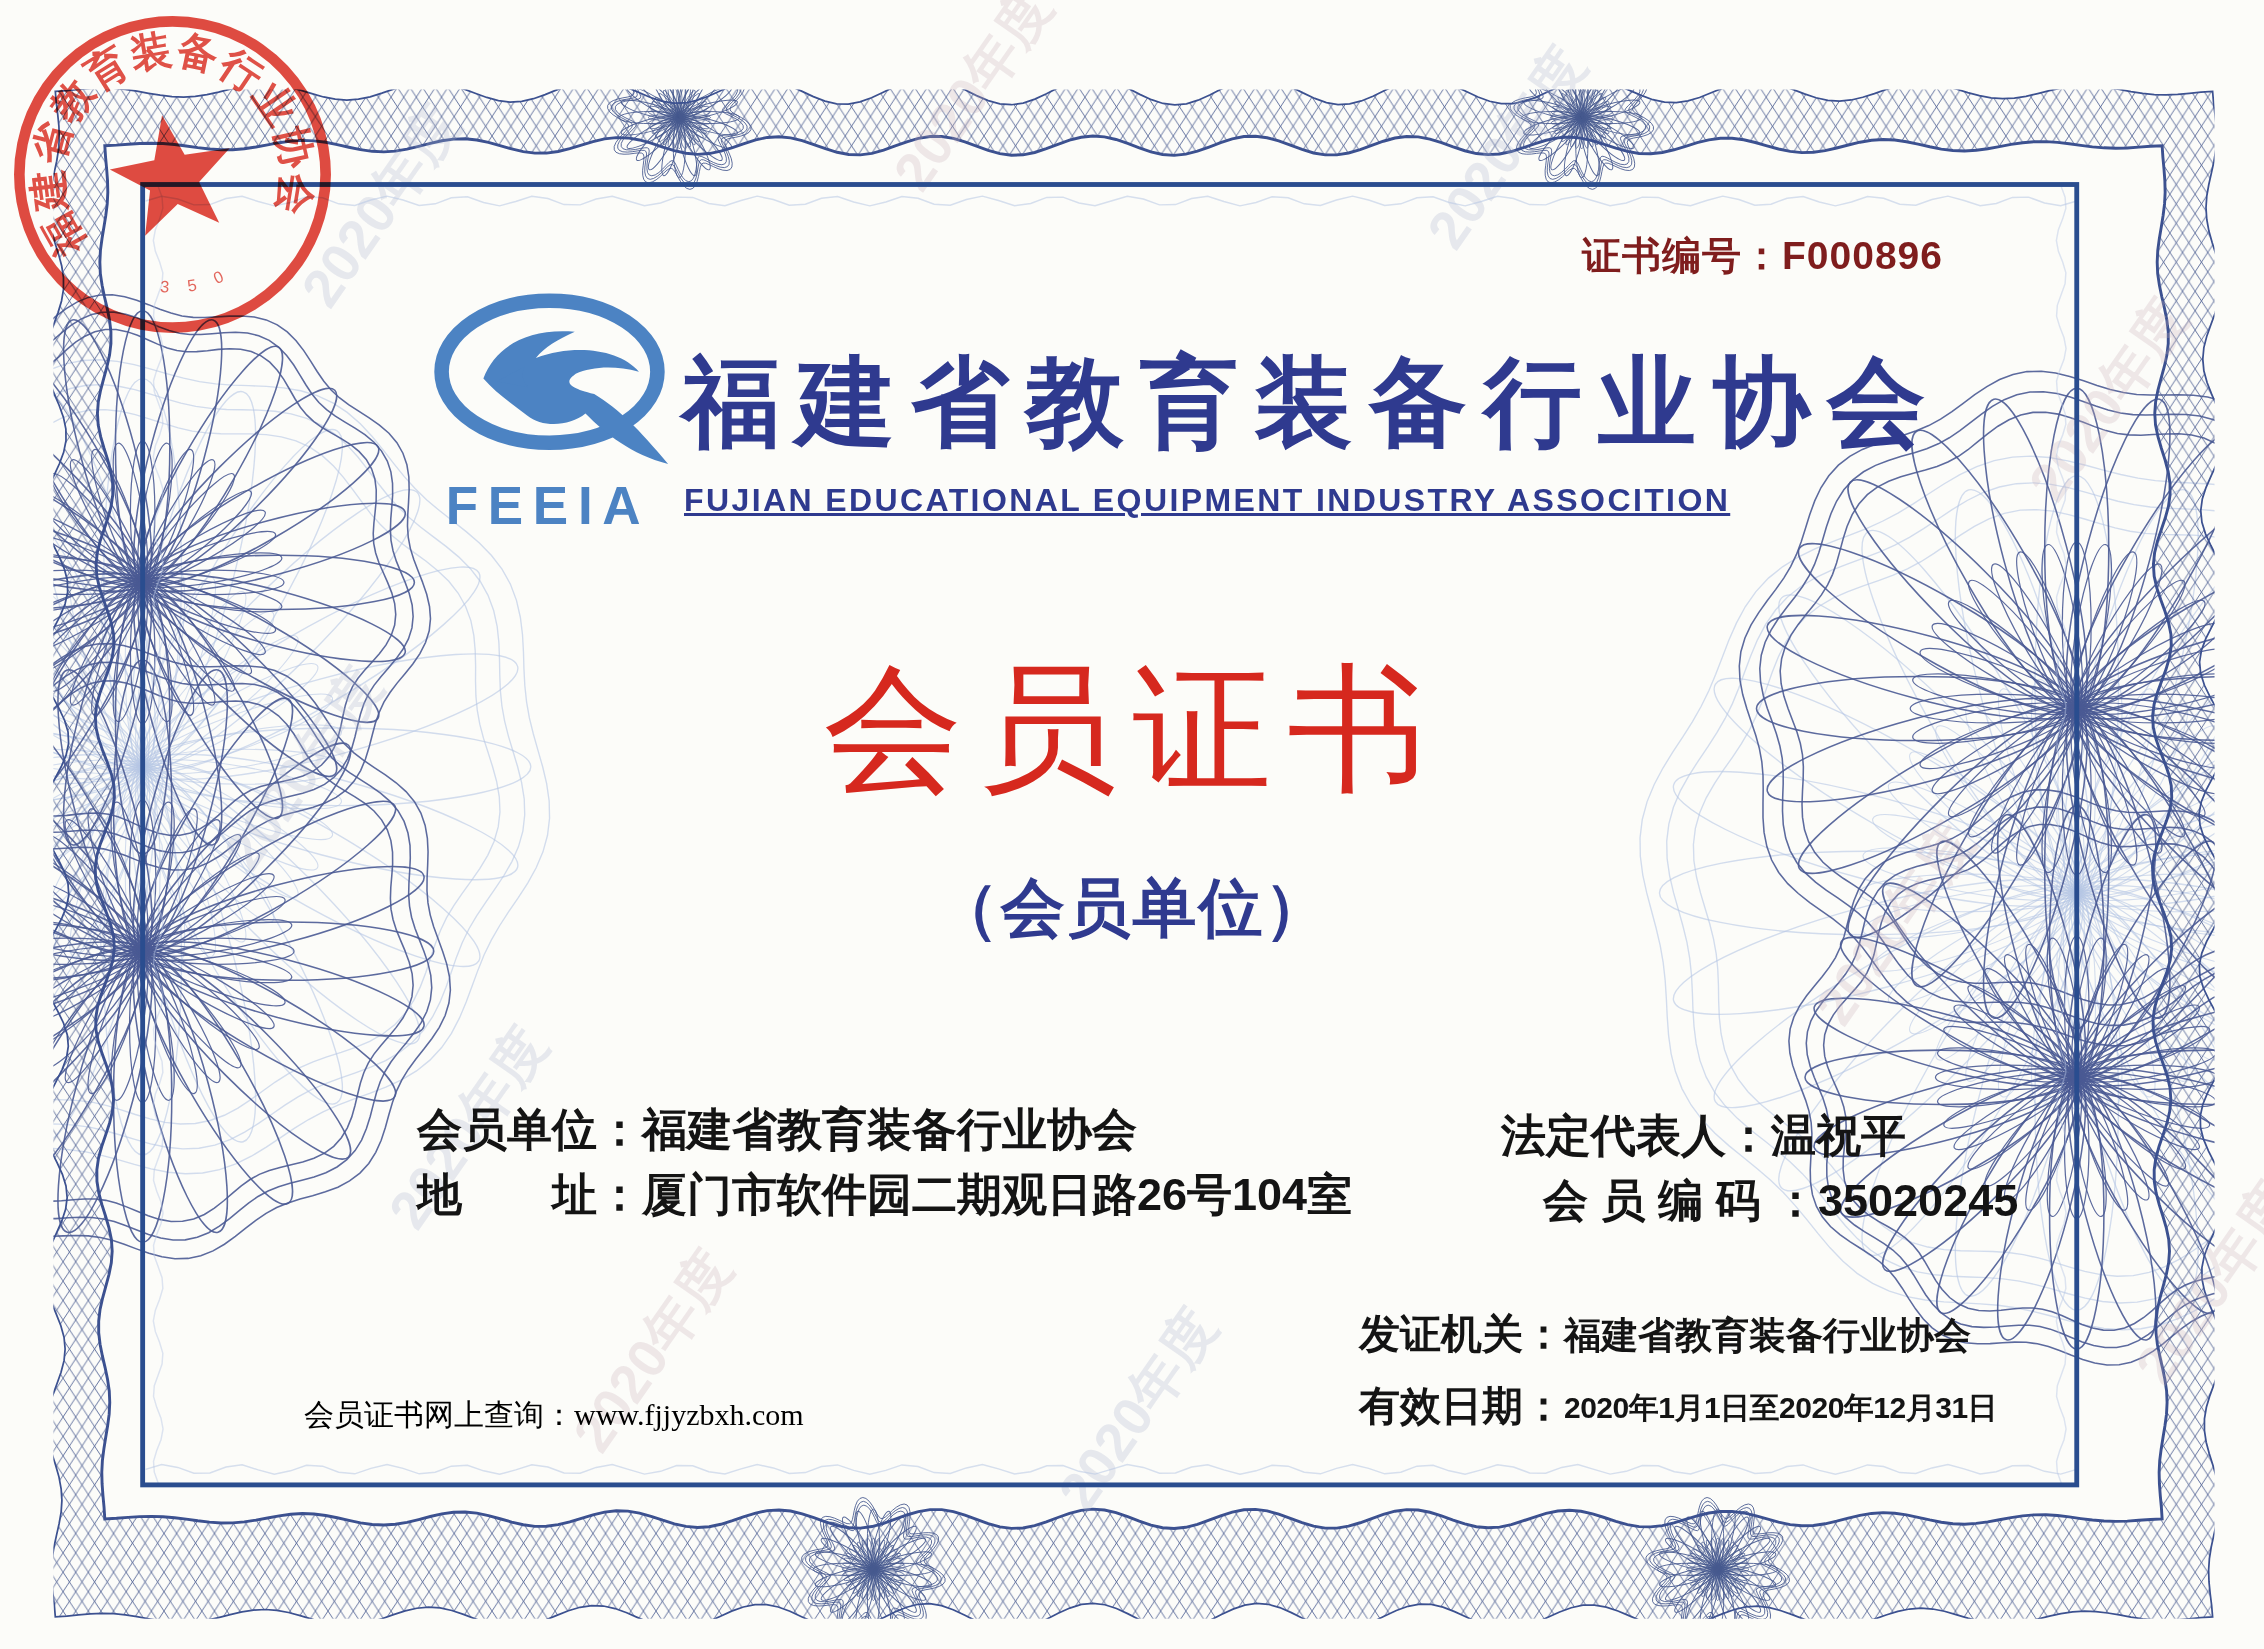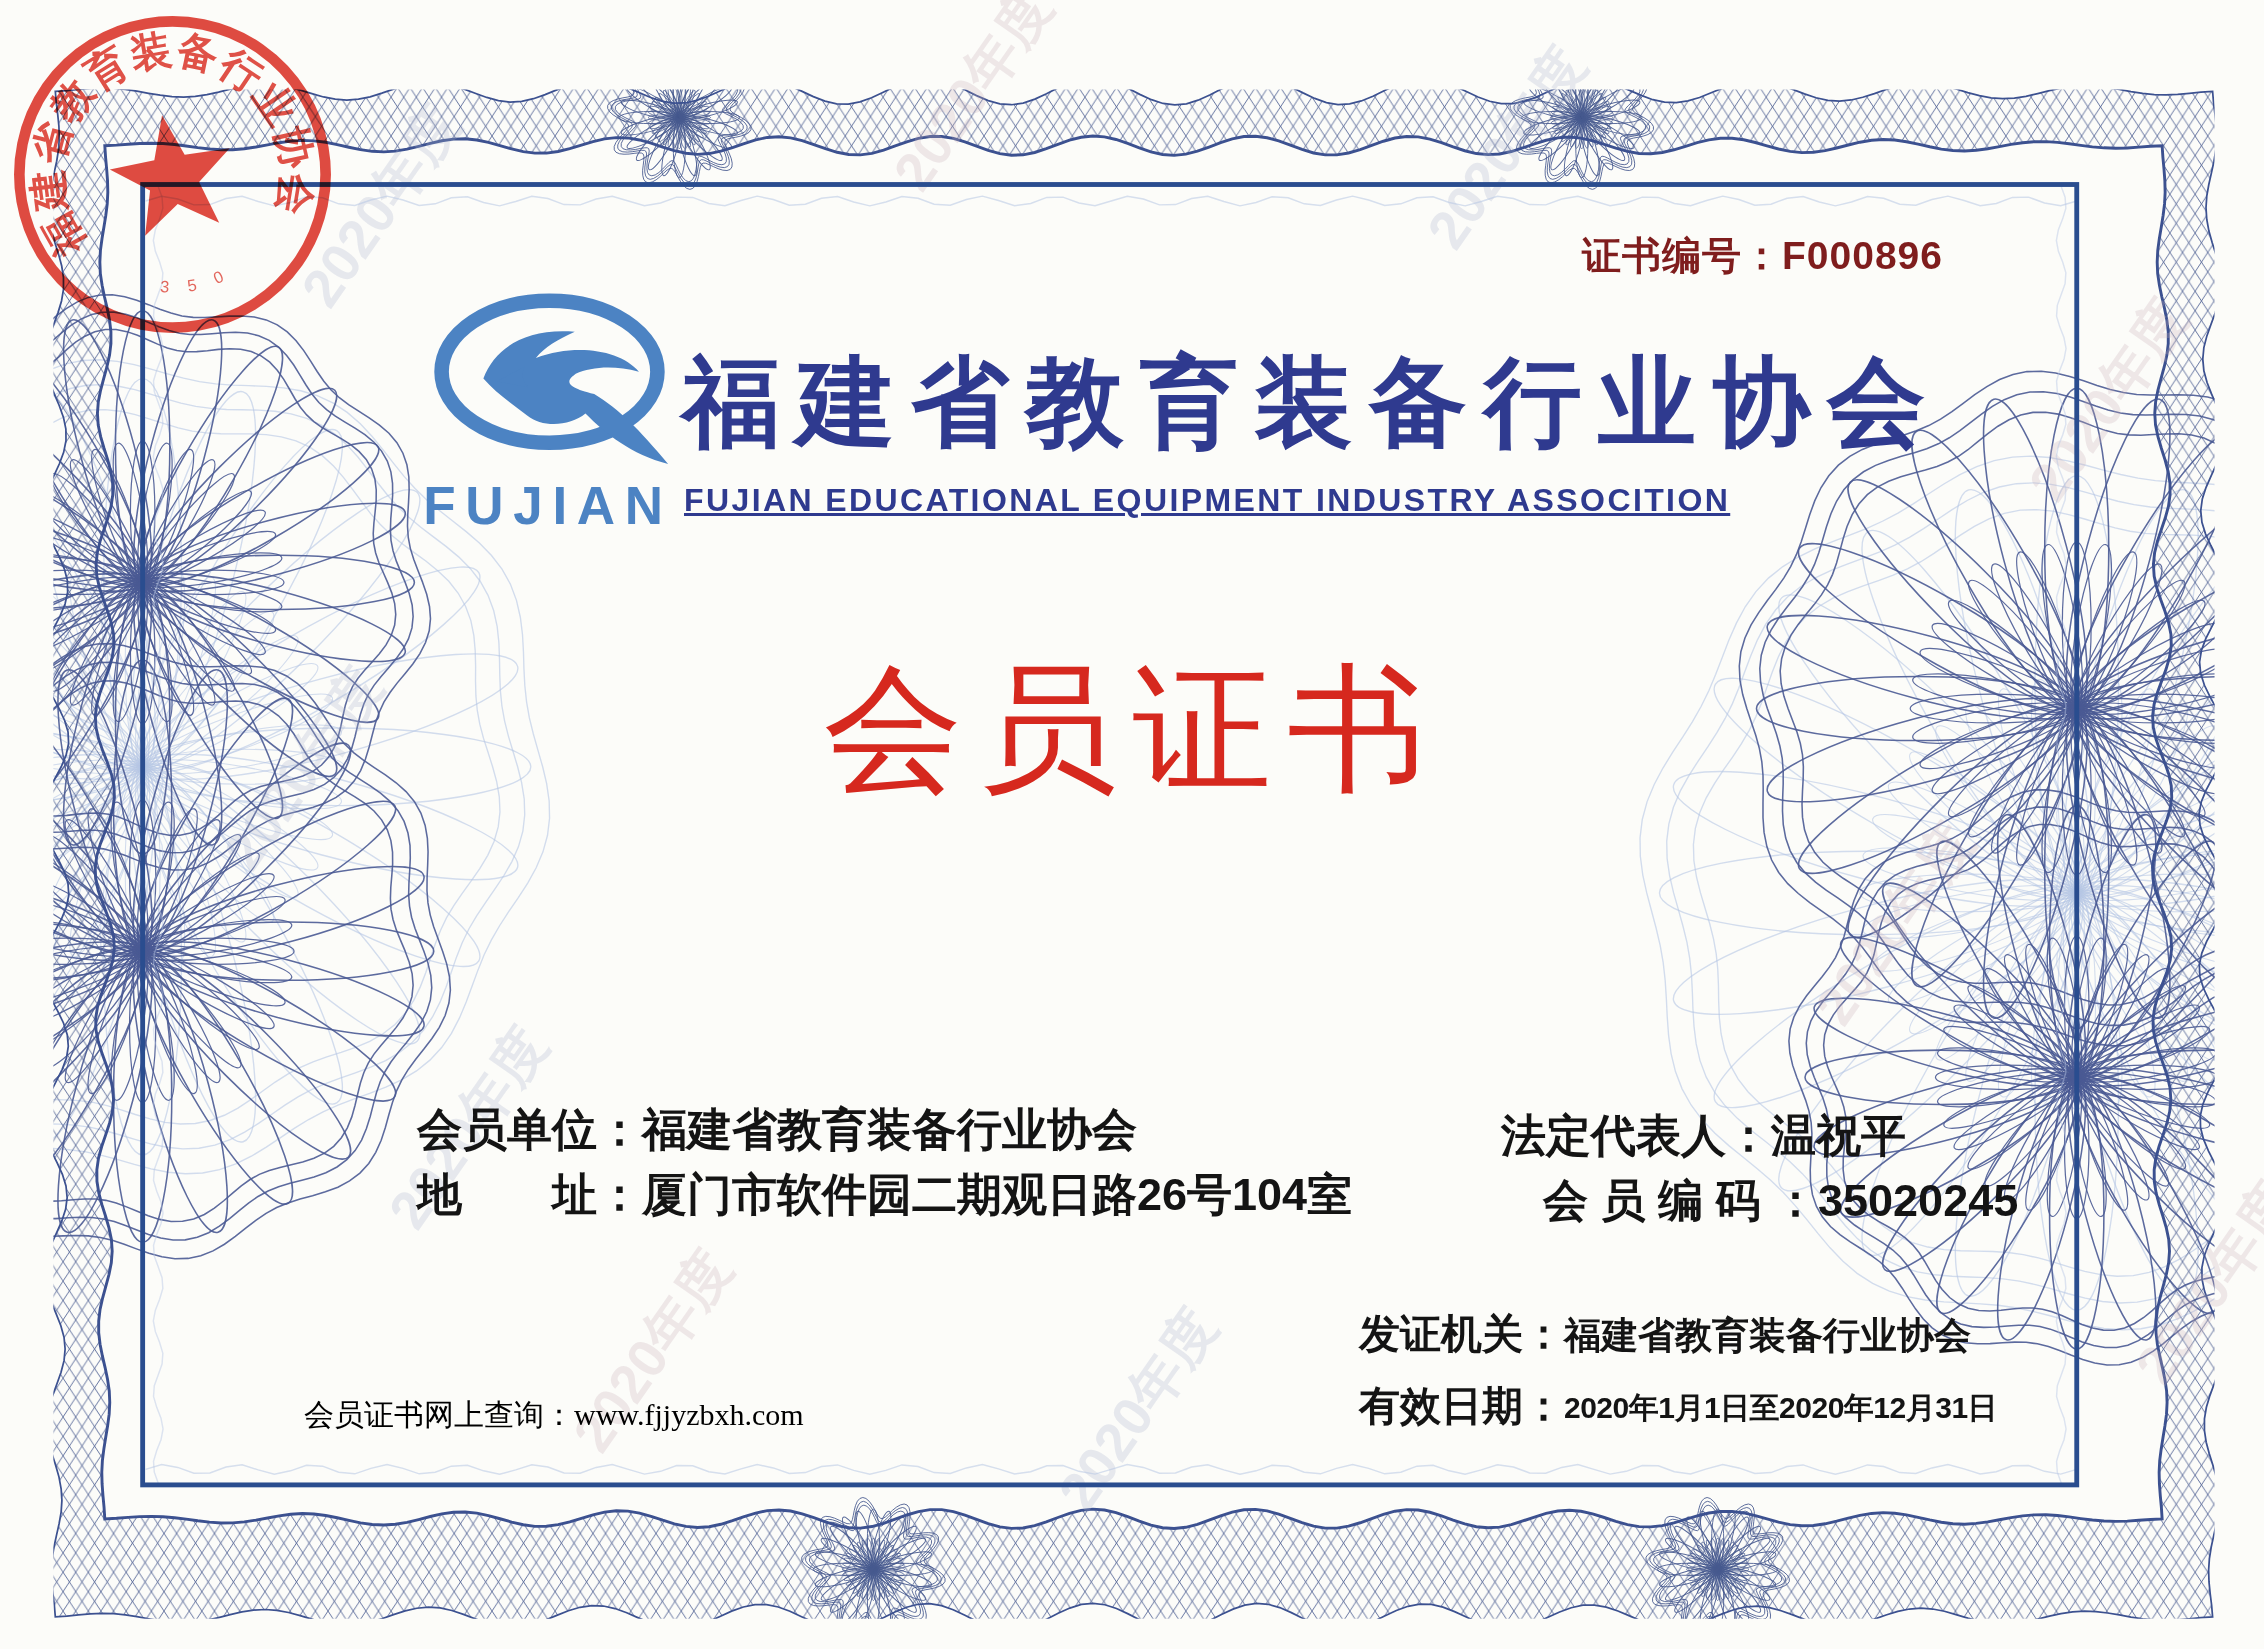--- a/index.html
+++ b/index.html
@@ -701,26 +701,27 @@
   <div class="abs cert-no">证书编号：F000896</div>
 
   <svg class="abs logo-svg" viewBox="0 0 252 185">
     <ellipse cx="126" cy="85" rx="111" ry="73" fill="none" stroke="#4c83c3" stroke-width="15"></ellipse>
     <path fill="#4c83c3" d="M58,92 C70,60 102,40 152,44 C134,52 121,60 112,71
       C152,56 198,62 218,85 C192,78 169,80 153,87 C145,93 138,100 172,108
       C198,124 218,144 248,180 C210,170 184,149 163,128 C147,141 119,143 103,130
       C87,118 70,106 58,92 Z"></path>
     <path fill="#4c83c3" d="M100,80 L72,95 L104,101 C98,94 97,87 100,80 Z"></path>
   </svg>
-  <div class="abs logo-acr">FUJIAN</div>
+  <div class="abs logo-acr">FEEIA</div>
 
   <div class="abs org-zh">福建省教育装备行业协会</div>
   <div class="abs org-en">FUJIAN EDUCATIONAL EQUIPMENT INDUSTRY ASSOCITION</div>
 
   <div class="abs title-main">会员证书</div>
+  <div class="abs title-sub">（会员单位）</div>
 
   <svg id="sealsvg" class="stamp" viewBox="0 0 356 360">
       <g transform="rotate(-10 178 180)">
         <circle cx="178" cy="180" r="158" fill="none" stroke="#dd3226" stroke-width="11" opacity="0.95"></circle>
         <path d="M178.0,118.0L193.9,162.2L240.8,163.6L203.7,192.3L216.8,237.4L178.0,211.0L139.2,237.4L152.3,192.3L115.2,163.6L162.1,162.2Z" fill="#dd3226" opacity="0.95"></path>
         <text x="70.2699066665278" y="217.28574781818608" font-size="42" font-weight="700" fill="#dd3226" opacity="0.92" text-anchor="middle" transform="rotate(-109.1 70.3 217.3)">福</text>
         <text x="64.12912333313709" y="174.57566159609343" font-size="42" font-weight="700" fill="#dd3226" opacity="0.92" text-anchor="middle" transform="rotate(-87.3 64.1 174.6)">建</text>
         <text x="74.30195252958491" y="132.64268851778493" font-size="42" font-weight="700" fill="#dd3226" opacity="0.92" text-anchor="middle" transform="rotate(-65.5 74.3 132.6)">省</text>
         <text x="99.33099269103923" y="97.494319656022" font-size="42" font-weight="700" fill="#dd3226" opacity="0.92" text-anchor="middle" transform="rotate(-43.6 99.3 97.5)">教</text>
         <text x="135.6304800547227" y="74.1660556361677" font-size="42" font-weight="700" fill="#dd3226" opacity="0.92" text-anchor="middle" transform="rotate(-21.8 135.6 74.2)">育</text>

